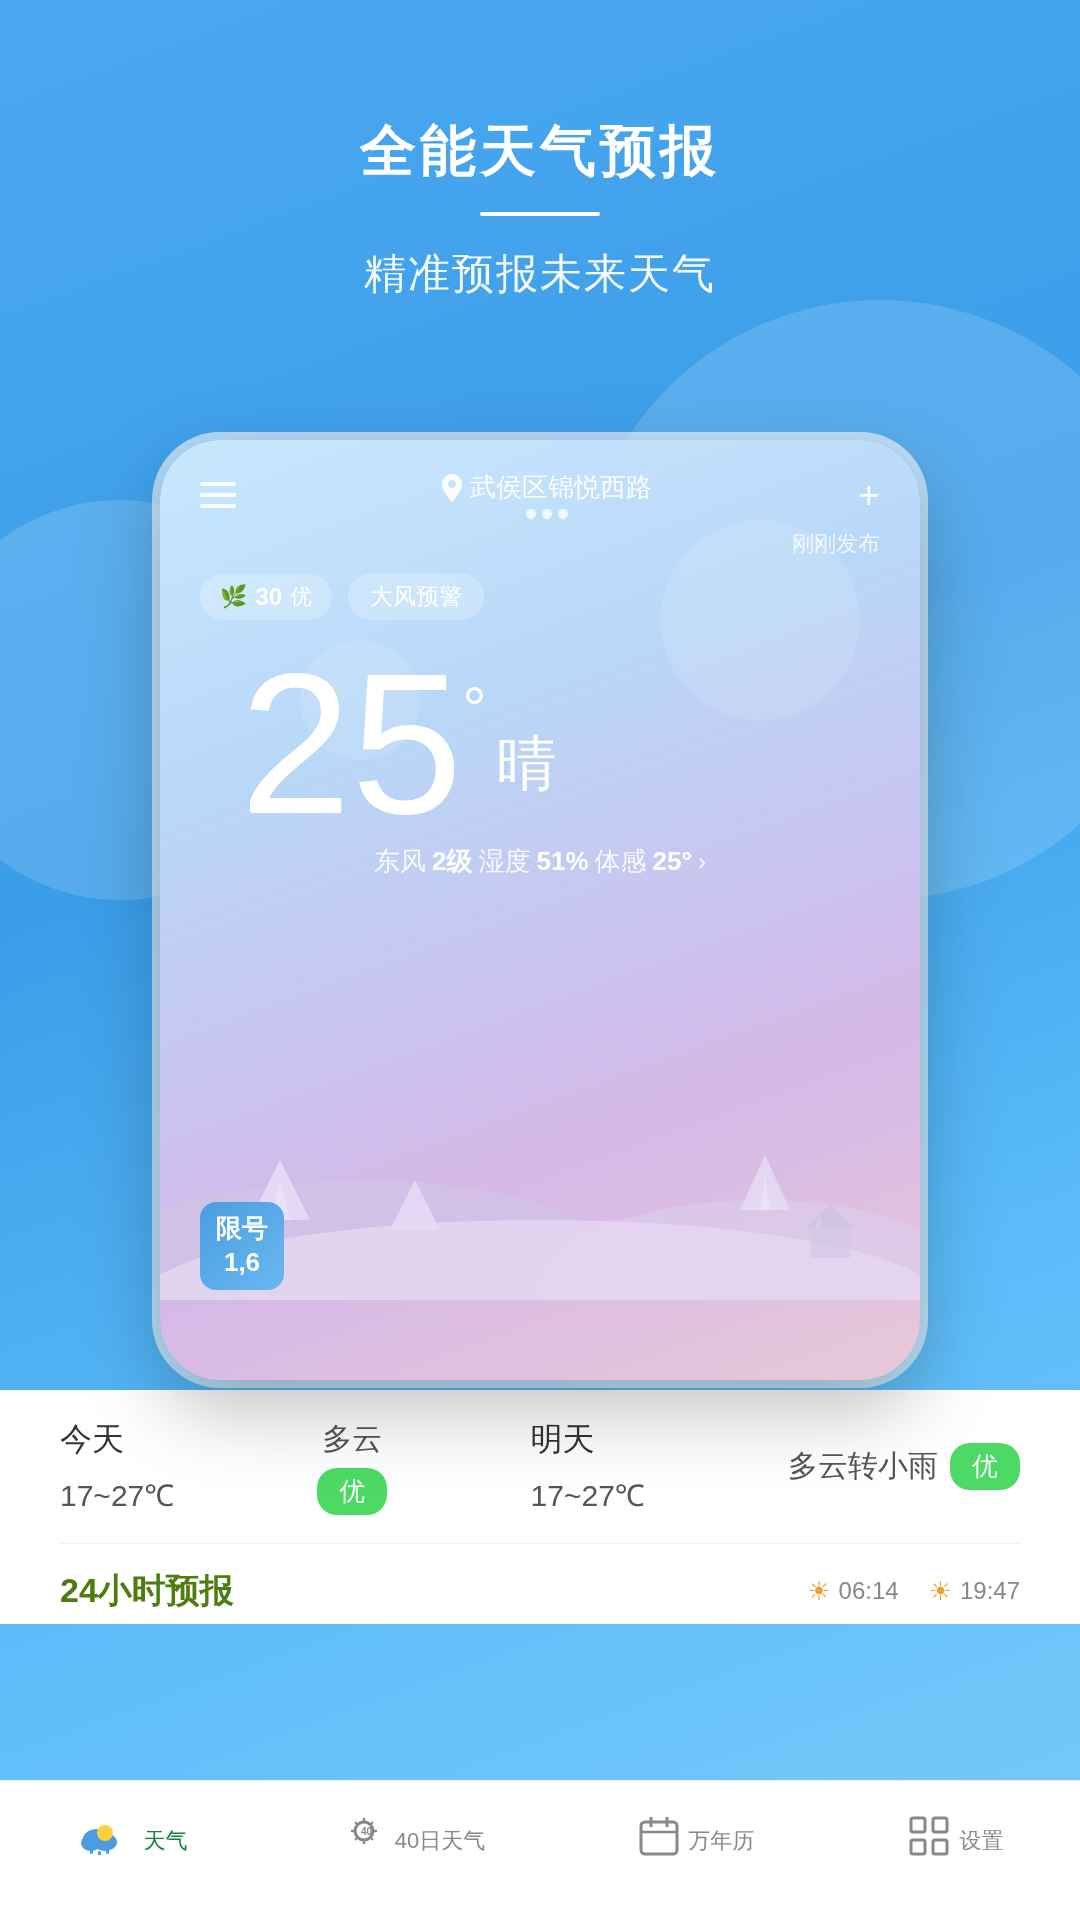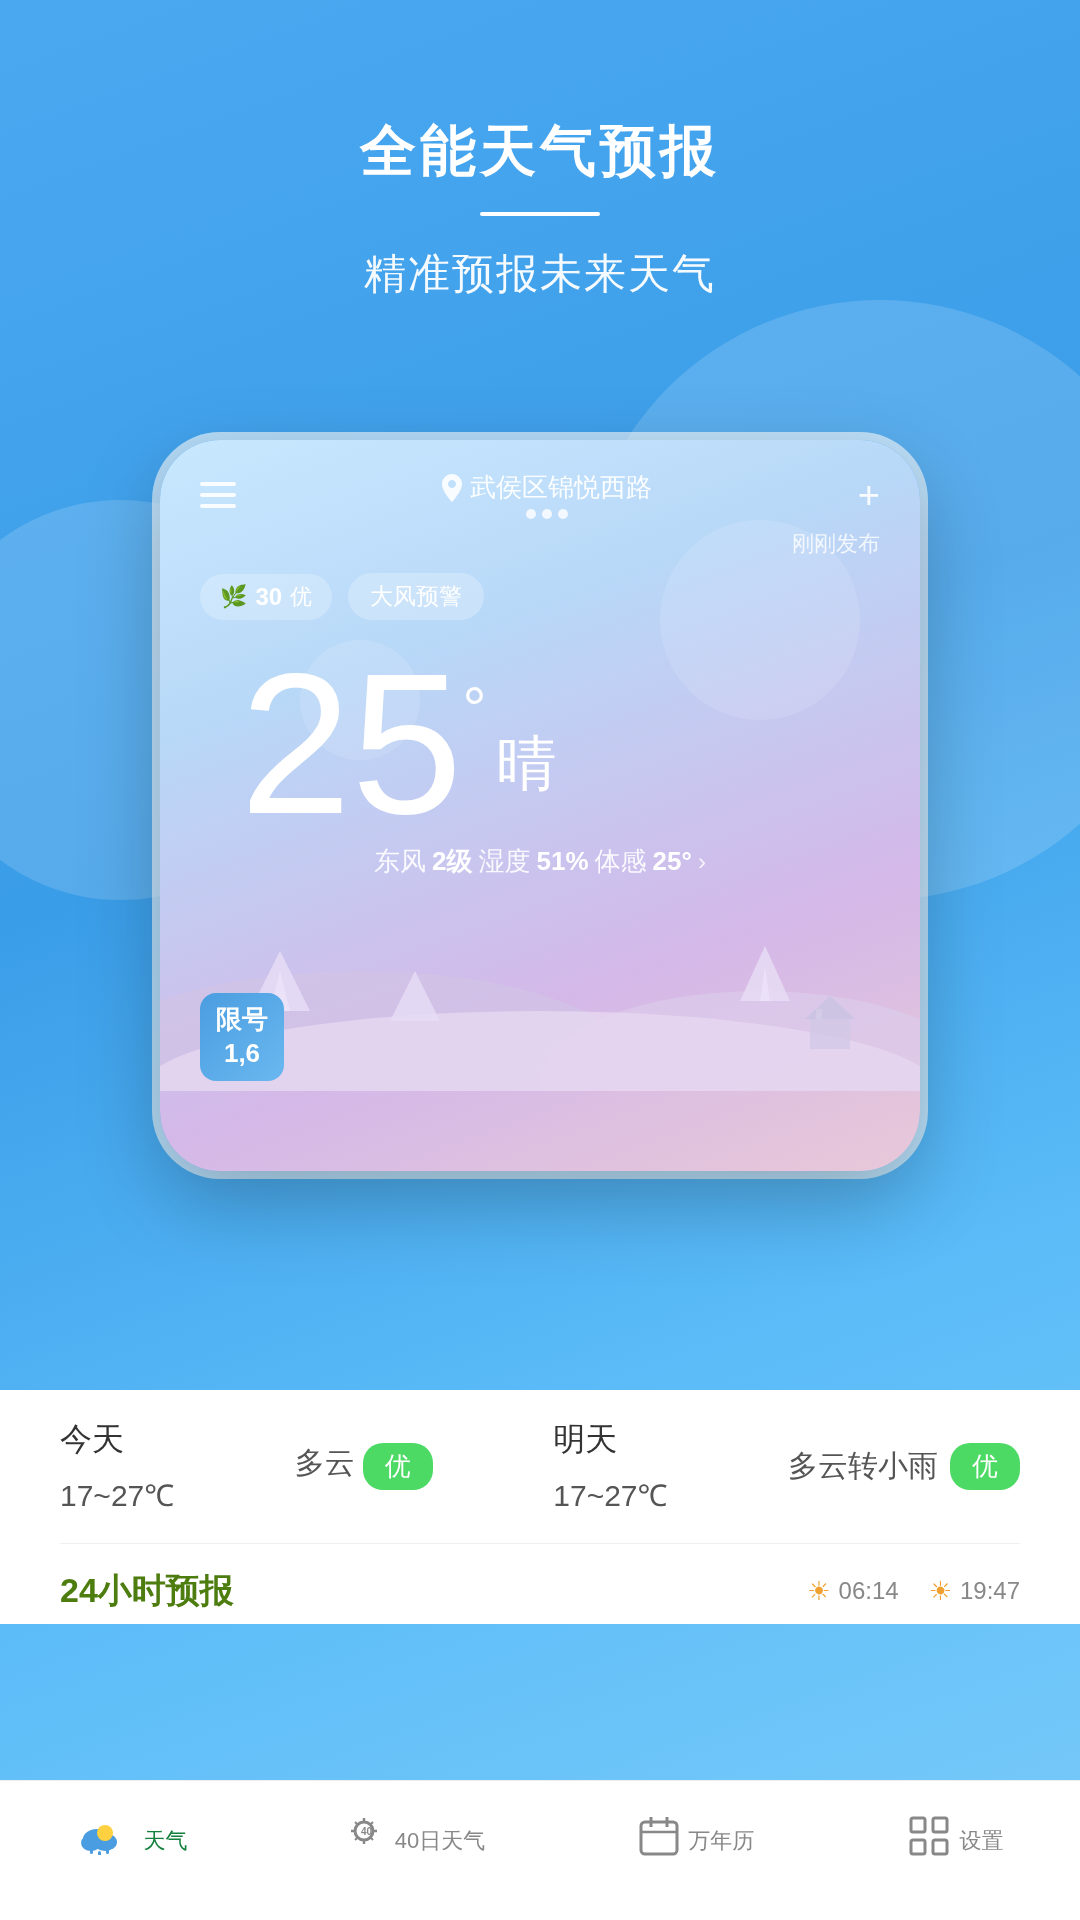--- a/index.html
+++ b/index.html
@@ -56,21 +56,21 @@
       letter-spacing: 2px;
     }
 
     
     .phone-mockup {
       position: absolute;
       top: 440px;
       left: 50%;
       transform: translateX(-50%);
       width: 760px;
-      height: 731px;
+      height: 940px;
       background: linear-gradient(160deg, #c8e8ff 0%, #b8d8f8 30%, #d4b8e8 70%, #e8c8d8 100%);
       border-radius: 60px;
       box-shadow: 0 30px 80px rgba(0,0,0,0.25), 0 0 0 8px rgba(255,255,255,0.6);
       overflow: hidden;
       z-index: 10;
     }
 
     
     .phone-content {
       position: relative;
@@ -463,21 +463,21 @@
   </div>
 </div>
 
 <div class="bottom-section">
 
   <div class="forecast-row">
     <div class="forecast-item">
       <span class="forecast-day">今天</span>
       <span class="forecast-temp">17~27℃</span>
     </div>
-    <div style="display:flex;flex-direction:row;gap:8px;">
+    <div style="display:flex;flex-direction:column;align-items:center;gap:8px;">
       <span class="forecast-condition">多云</span>
       <span class="quality-badge">优</span>
     </div>
     <div class="forecast-item" style="align-items:flex-start;">
       <span class="forecast-day">明天</span>
       <span class="forecast-temp">17~27℃</span>
     </div>
     <div style="display:flex;flex-direction:row;align-items:center;gap:12px;">
       <span class="forecast-condition">多云转小雨</span>
       <span class="quality-badge">优</span>

